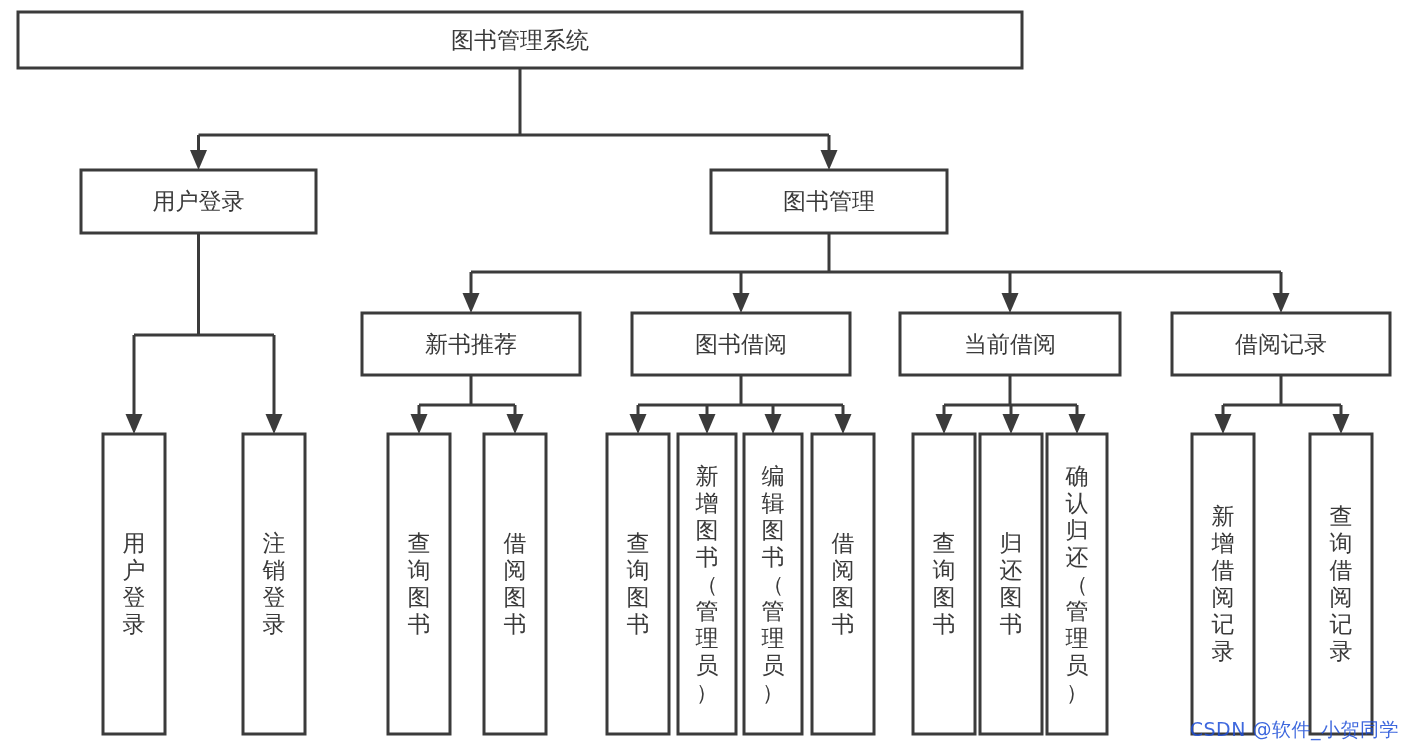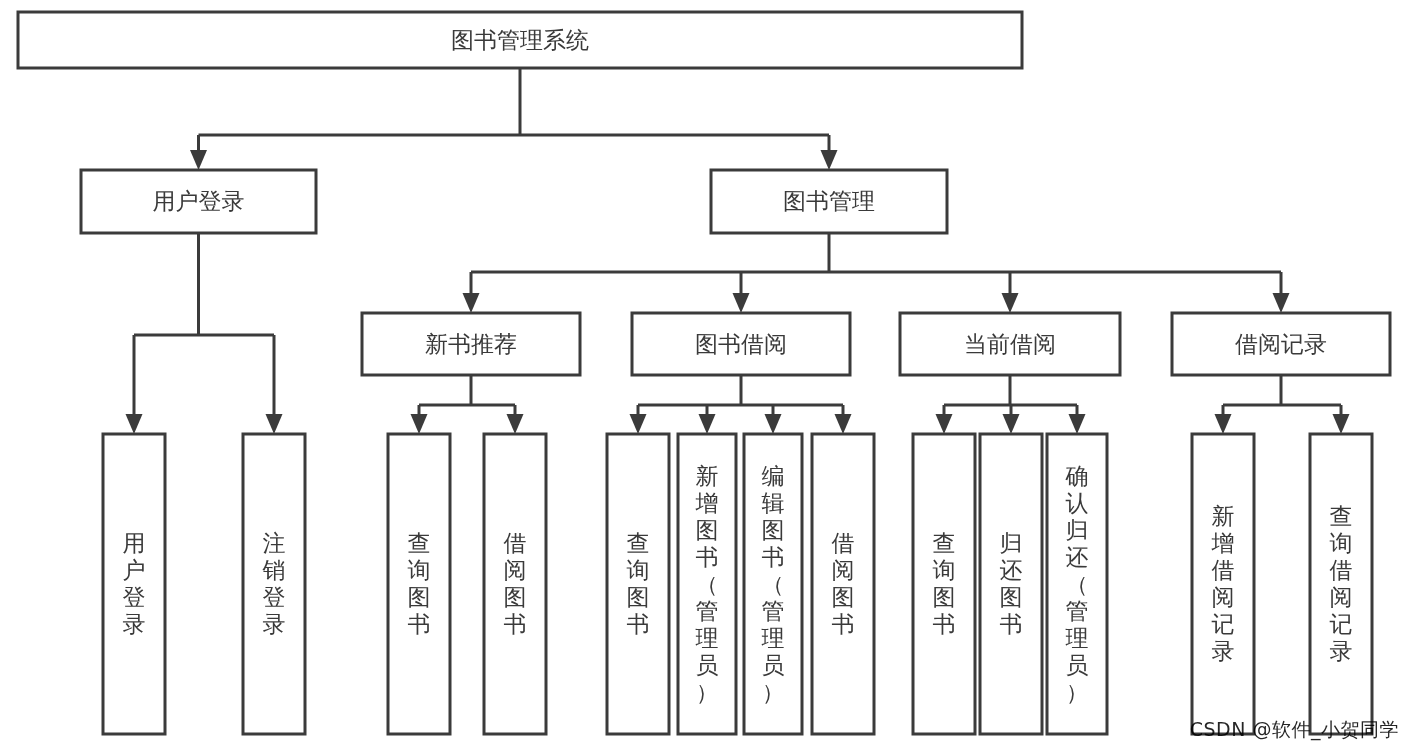--- a/index.html
+++ b/index.html
@@ -52,21 +52,21 @@
     stroke-linecap: butt;
   }
   .arrow-head {
     fill: #3b3b3b;
     stroke: none;
   }
   #watermark {
     position: absolute;
     right: 6px;
     bottom: 4px;
-    color: #000000;
+    color: #1d4ed8;
     opacity: 0.85;
     font-size: 19px;
     font-family: "DejaVu Sans", "Liberation Sans", sans-serif;
     white-space: nowrap;
     letter-spacing: 0.5px;
     pointer-events: none;
   }
 </style>
 </head>
 <body>

